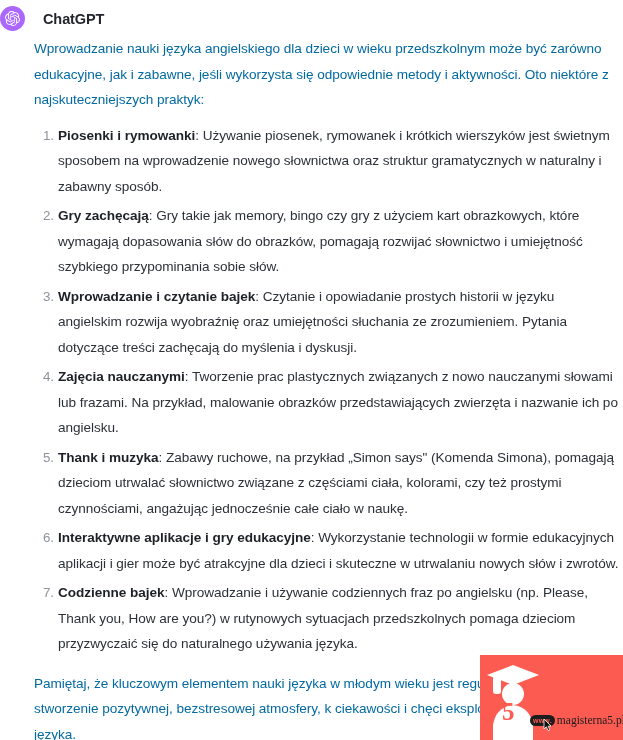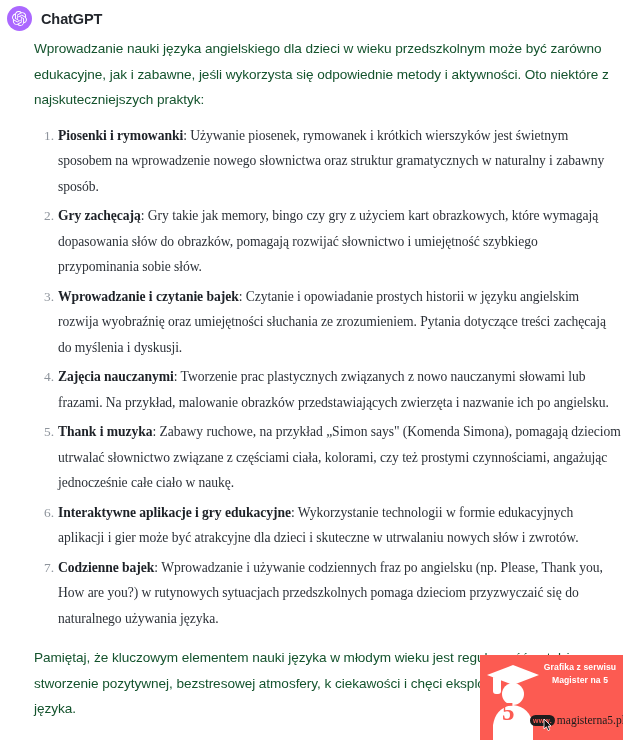--- a/index.html
+++ b/index.html
@@ -19,22 +19,22 @@
   }
 
   .message {
     position: relative;
     padding: 6px 0 0 0;
   }
 
   .msg-header {
     display: flex;
     align-items: center;
-    gap: 9px;
-    padding-left: 7px;
+    gap: 18px;
+    padding-left: 0;
     margin-bottom: 5px;
   }
 
   .avatar {
     width: 25px;
     height: 25px;
     border-radius: 50%;
     background: #ab68ff;
     display: flex;
     align-items: center;
@@ -53,29 +53,28 @@
   .body {
     padding-left: 34px;
     padding-right: 2px;
   }
 
   p.para {
     margin: 0 0 10px 0;
     font-size: 13.6px;
     line-height: 25.5px;
     letter-spacing: -0.05px;
-    color: #14532d;
+    color: #0369a1;
   }
 
   ol.steps {
     list-style: none;
     counter-reset: step;
     margin: 4px 0 6px 0;
     padding: 0;
-    font-family: Liberation Serif, serif;
   }
   ol.steps > li {
     counter-increment: step;
     position: relative;
     padding-left: 24px;
     margin-bottom: 4px;
     font-size: 13.6px;
     line-height: 25.5px;
     letter-spacing: -0.05px;
     color: #2c3138;
@@ -222,24 +221,20 @@
   <span class="wm-figure">
     <svg width="58" height="85" viewBox="0 0 58 85" aria-hidden="true">
       <path fill="#ffffff" d="M29 10 L55 20 L29 30 L3 20 Z"></path>
       <path fill="#ffffff" d="M9 22 L9 36 Q9 39 12 39 L14 39 Q17 39 17 36 L17 24 Z"></path>
       <circle fill="#ffffff" cx="29" cy="39" r="11"></circle>
       <path fill="#ffffff" d="M29 50 Q12 52 9 70 L9 85 L49 85 L49 70 Q46 52 29 50 Z"></path>
     </svg>
   </span>
   <span class="wm-five">5</span>
 
-  <div class="wm-text">
-    <div>Grafika z serwisu</div>
-    <div>Magister na 5</div>
-  </div>
 
   <div class="wm-url">
     <span class="wm-url-badge">www.</span>
     <span class="wm-url-text">magisterna5.pl</span>
   </div>
 
   <span class="wm-cursor">
     <svg width="9" height="14" viewBox="0 0 9 14" aria-hidden="true">
       <path fill="#111111" stroke="#ffffff" stroke-width="0.8" d="M1 1 L1 11 L3.4 8.8 L5 12.6 L6.8 11.8 L5.2 8.2 L8 8 Z"></path>
     </svg>

